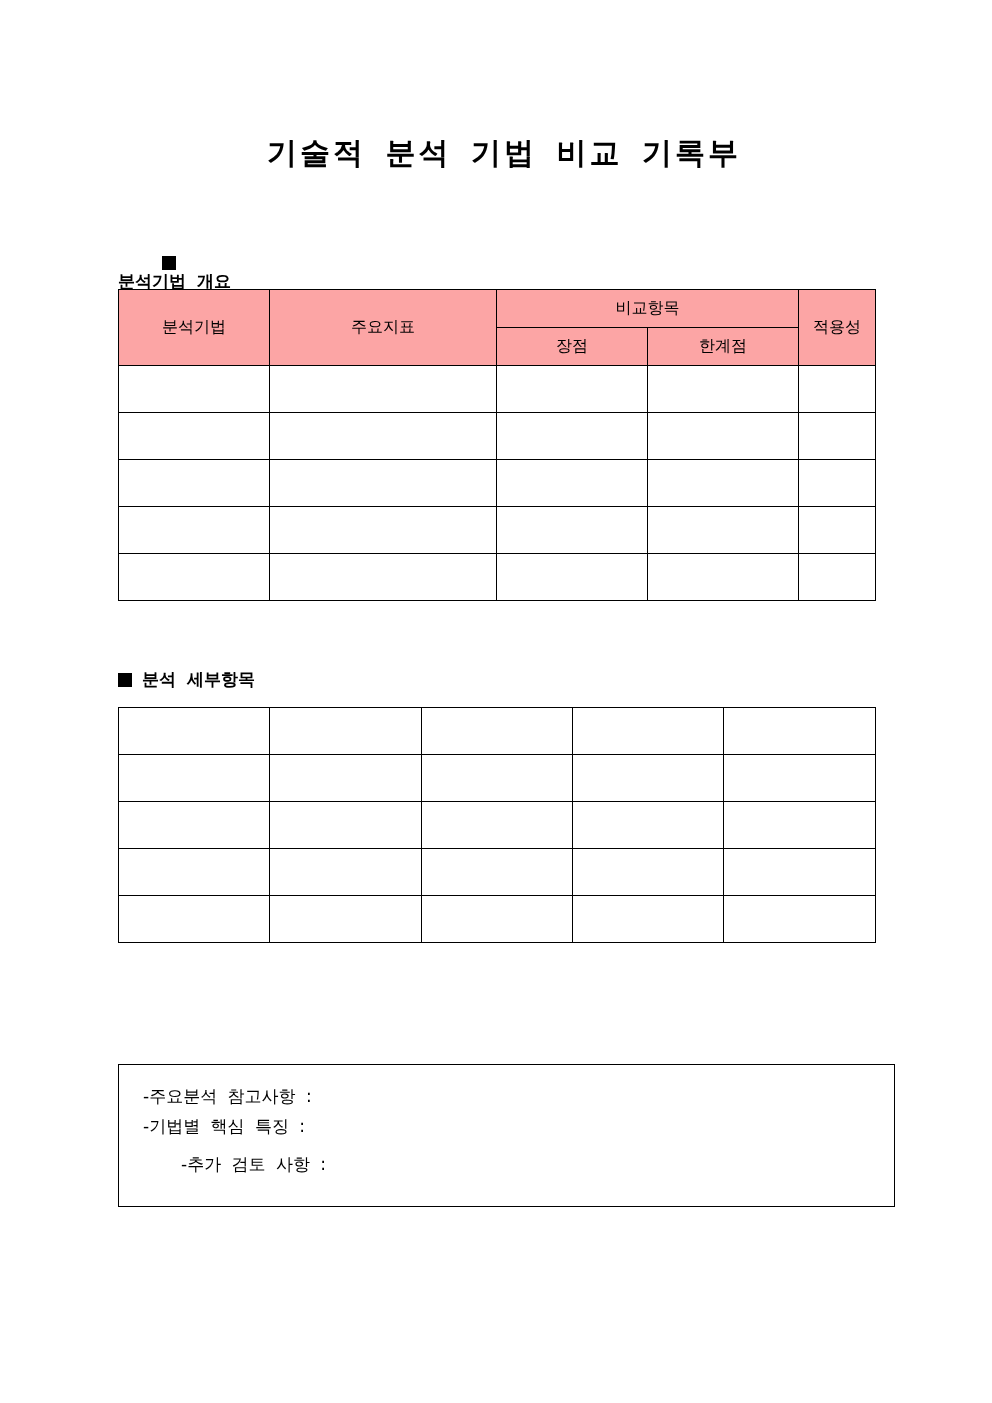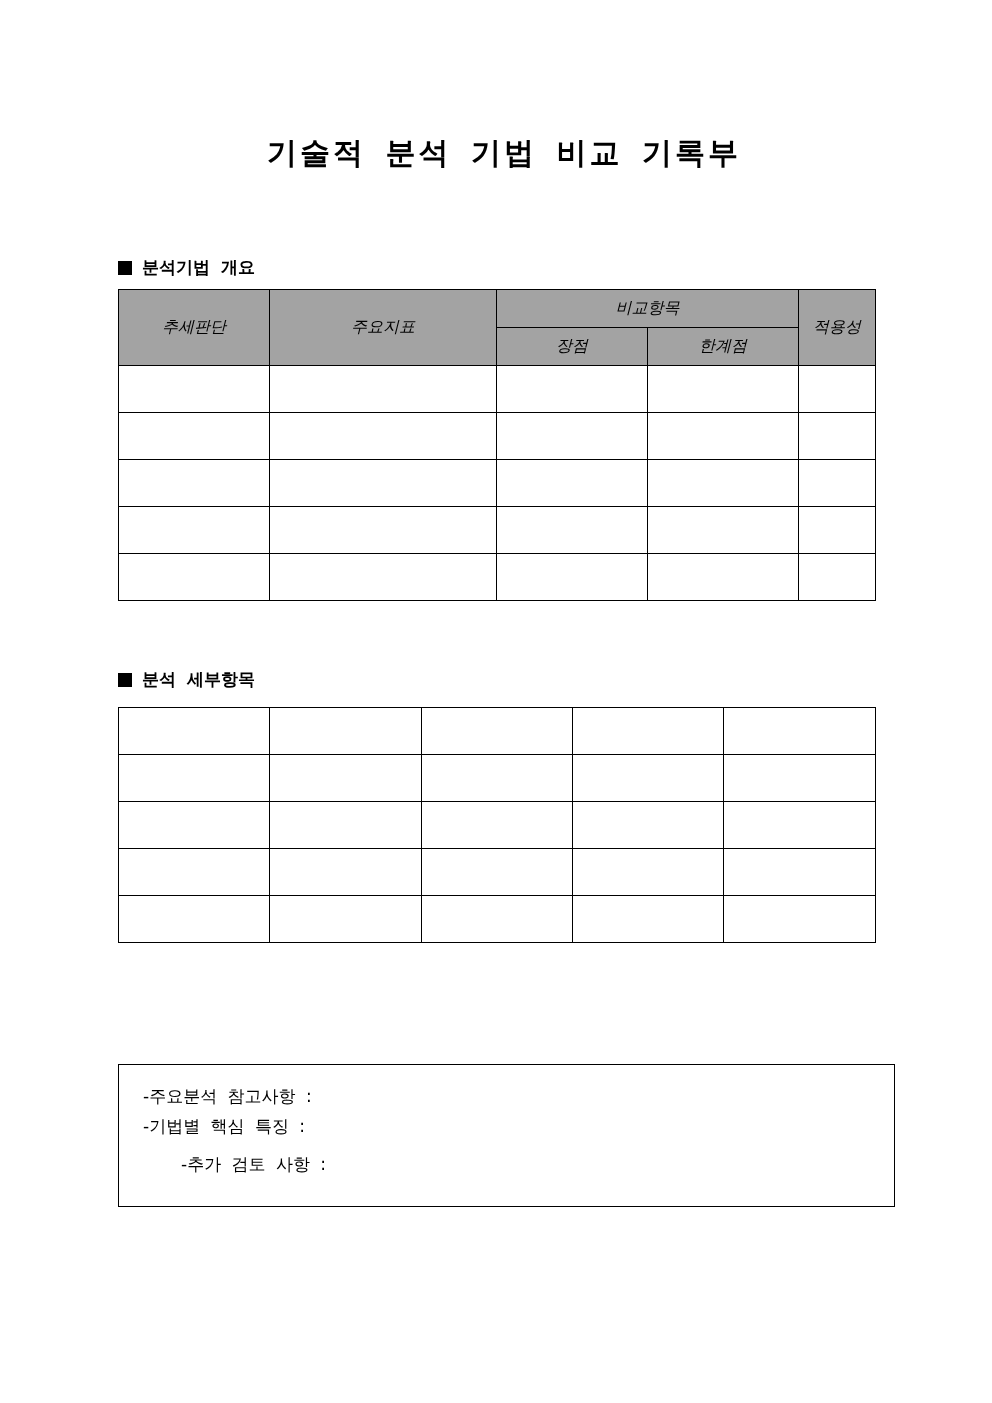--- a/index.html
+++ b/index.html
@@ -3,45 +3,45 @@
 <meta charset="utf-8">
 <style>
   html, body { margin:0; padding:0; background:#fff; }
   body { width:992px; height:1403px; position:relative; font-family:"DejaVu Sans","Liberation Sans",sans-serif; color:#000; }
   .title { position:absolute; top:133px; left:0; width:992px; text-align:center; font-size:30px; font-weight:bold; letter-spacing:3px; word-spacing:6px;padding-left:8px; }
   .section { position:absolute; left:118px; font-size:17px; font-weight:bold; display:flex; align-items:center; }
   .section .sq { display:inline-block; width:14px; height:14px; background:#000; margin-right:10px; }
   .section .txt { word-spacing:5px; }
   table { position:absolute; left:118px; border-collapse:collapse; table-layout:fixed; }
   td { border:1px solid #000; text-align:center; vertical-align:middle; font-size:16px; padding:0; }
-  td.h { background:#a3a3a3;font-style:italic; }
+  td.h { background:#fca5a5; }
   .notes { position:absolute; left:118px; top:1064px; width:755px; height:141px; border:1px solid #000;padding-left:20px; }
   .notes .line { position:absolute; left:24px; font-size:17px; word-spacing:5px; }
 </style>
 </head>
 <body>
 
 <div class="title">기술적 분석 기법 비교 기록부</div>
 
-<div class="section" style="top:256px;">
+<div class="section" style="top:256px;flex-direction:column;">
   <span class="sq"></span>
   <span class="txt">분석기법 개요</span>
 </div>
 
 <table style="top:289px; width:757px;">
   <colgroup>
     <col style="width:151px">
       <col style="width:227px">
       <col style="width:151px">
       <col style="width:151px">
       <col style="width:77px">
   </colgroup>
   <tbody>
       <tr style="height:38px;">
-    <td class="h" rowspan="2">추세판단</td>
+    <td class="h" rowspan="2">분석기법</td>
     <td class="h" rowspan="2">주요지표</td>
     <td class="h" colspan="2">비교항목</td>
     <td class="h" rowspan="2">적용성</td>
   </tr>
   <tr style="height:38px;">
     <td class="h">장점</td>
     <td class="h">한계점</td>
   </tr>
   <tr style="height:47px;">
     <td></td>

